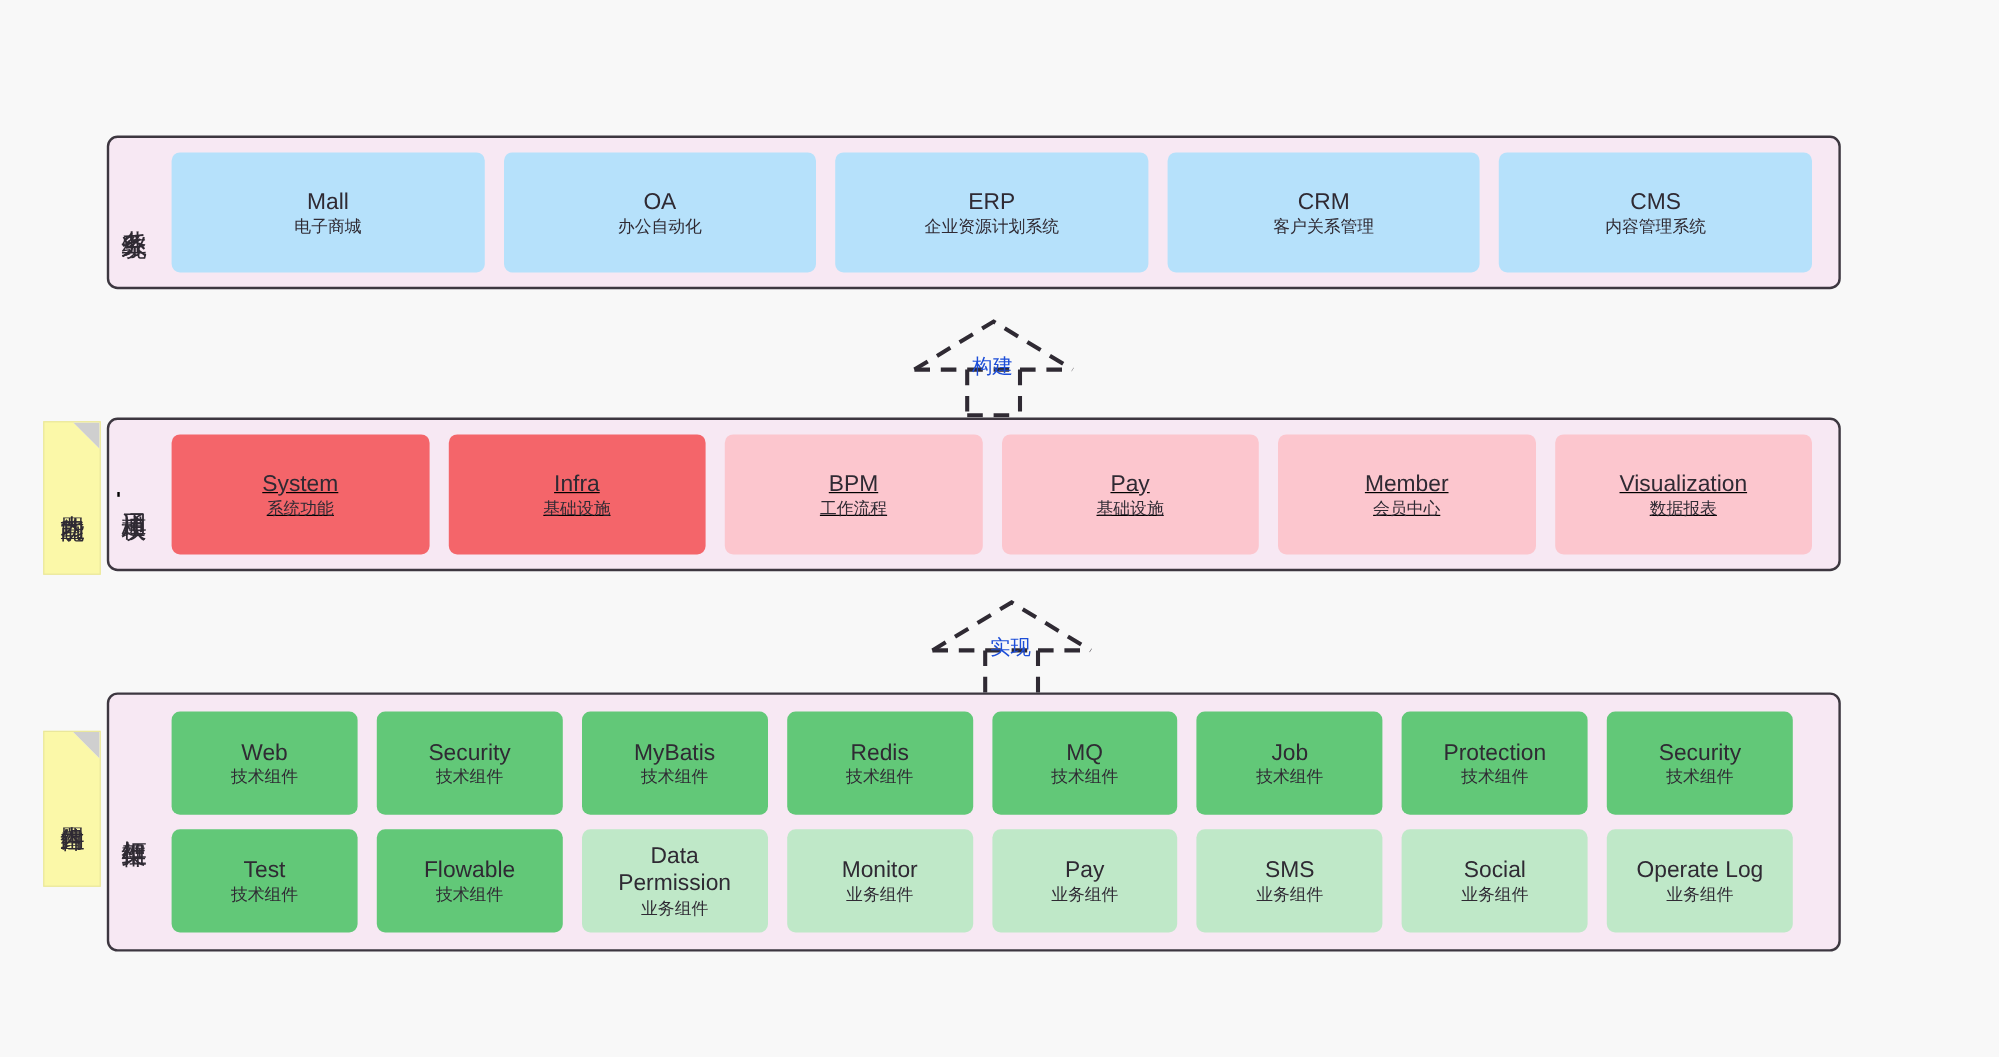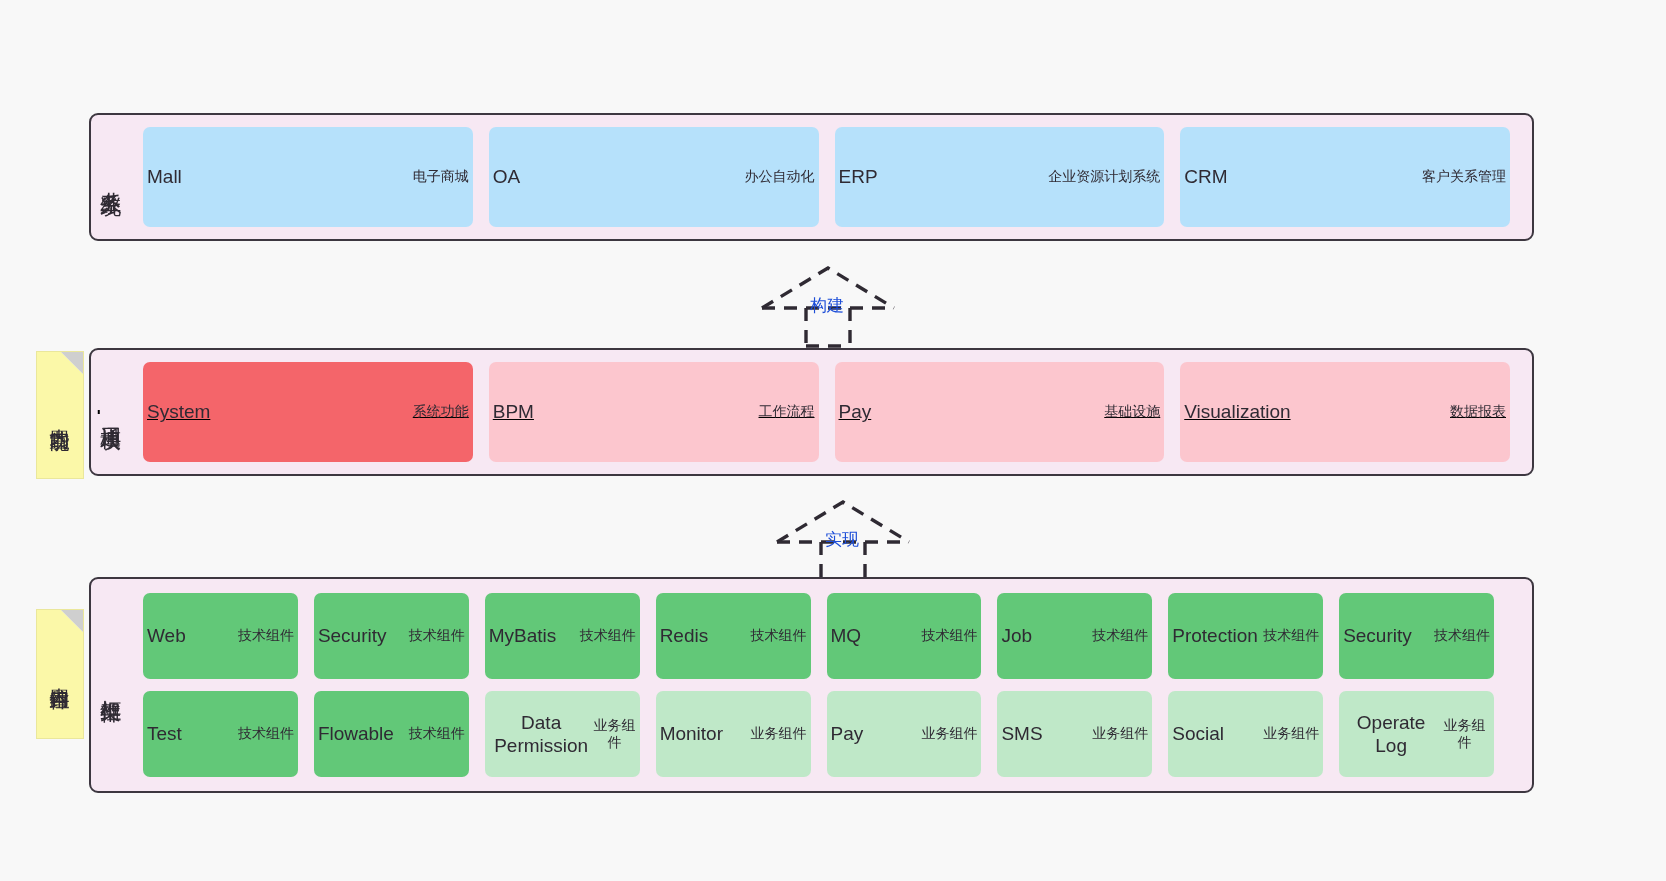--- a/index.html
+++ b/index.html
@@ -61,23 +61,23 @@
     flex: 1 1 0;
     align-items: stretch;
   }
 
   
   .card {
     flex: 1 1 0;
     margin: 0 8px;
     border-radius: 7px;
     display: flex;
-    flex-direction: row;
+    flex-direction: column;
     align-items: center;
-    justify-content: space-between;
+    justify-content: center;
     text-align: center;
     color: #2f2a33;
     line-height: 1.22;
     padding: 2px 4px;
     box-sizing: border-box;
   }
   .card .t1 { font-size: 19px; }
   .card .t2 { font-size: 14px; }
 
   .c-blue      { background: #b6e1fb; }
@@ -154,20 +154,24 @@
           <span class="t2">办公自动化</span>
         </div>
         <div class="card c-blue">
           <span class="t1">ERP</span>
           <span class="t2">企业资源计划系统</span>
         </div>
         <div class="card c-blue">
           <span class="t1">CRM</span>
           <span class="t2">客户关系管理</span>
         </div>
+        <div class="card c-blue">
+          <span class="t1">CMS</span>
+          <span class="t2">内容管理系统</span>
+        </div>
       </div>
     </div>
   </div>
 
   <div class="arrow-group" style="left:750px; top:258px; width:160px; height:90px;">
     <svg width="160" height="90" viewBox="0 0 160 90">
 
       <path d="M 12 50 L 78 10 L 144 50" fill="none" stroke="#2f2a33" stroke-width="3.4" stroke-dasharray="13 9" stroke-linecap="butt" stroke-linejoin="miter"></path>
       <path d="M 12 50 L 144 50" fill="none" stroke="#2f2a33" stroke-width="3.4" stroke-dasharray="13 9" stroke-linecap="butt"></path>
 
@@ -185,27 +189,35 @@
   </div>
 
   <div class="layer" style="left:89px; top:348px; width:1445px; height:128px;text-decoration:underline;">
     <div class="layer-title">通用模块</div>
     <div class="cells">
       <div class="row">
         <div class="card c-red">
           <span class="t1">System</span>
           <span class="t2">系统功能</span>
         </div>
+        <div class="card c-red">
+          <span class="t1">Infra</span>
+          <span class="t2">基础设施</span>
+        </div>
         <div class="card c-pink">
           <span class="t1">BPM</span>
           <span class="t2">工作流程</span>
         </div>
         <div class="card c-pink">
           <span class="t1">Pay</span>
           <span class="t2">基础设施</span>
+        </div>
+        <div class="card c-pink">
+          <span class="t1">Member</span>
+          <span class="t2">会员中心</span>
         </div>
         <div class="card c-pink">
           <span class="t1">Visualization</span>
           <span class="t2">数据报表</span>
         </div>
       </div>
     </div>
   </div>
 
   <div class="arrow-group" style="left:765px; top:492px; width:160px; height:90px;">

